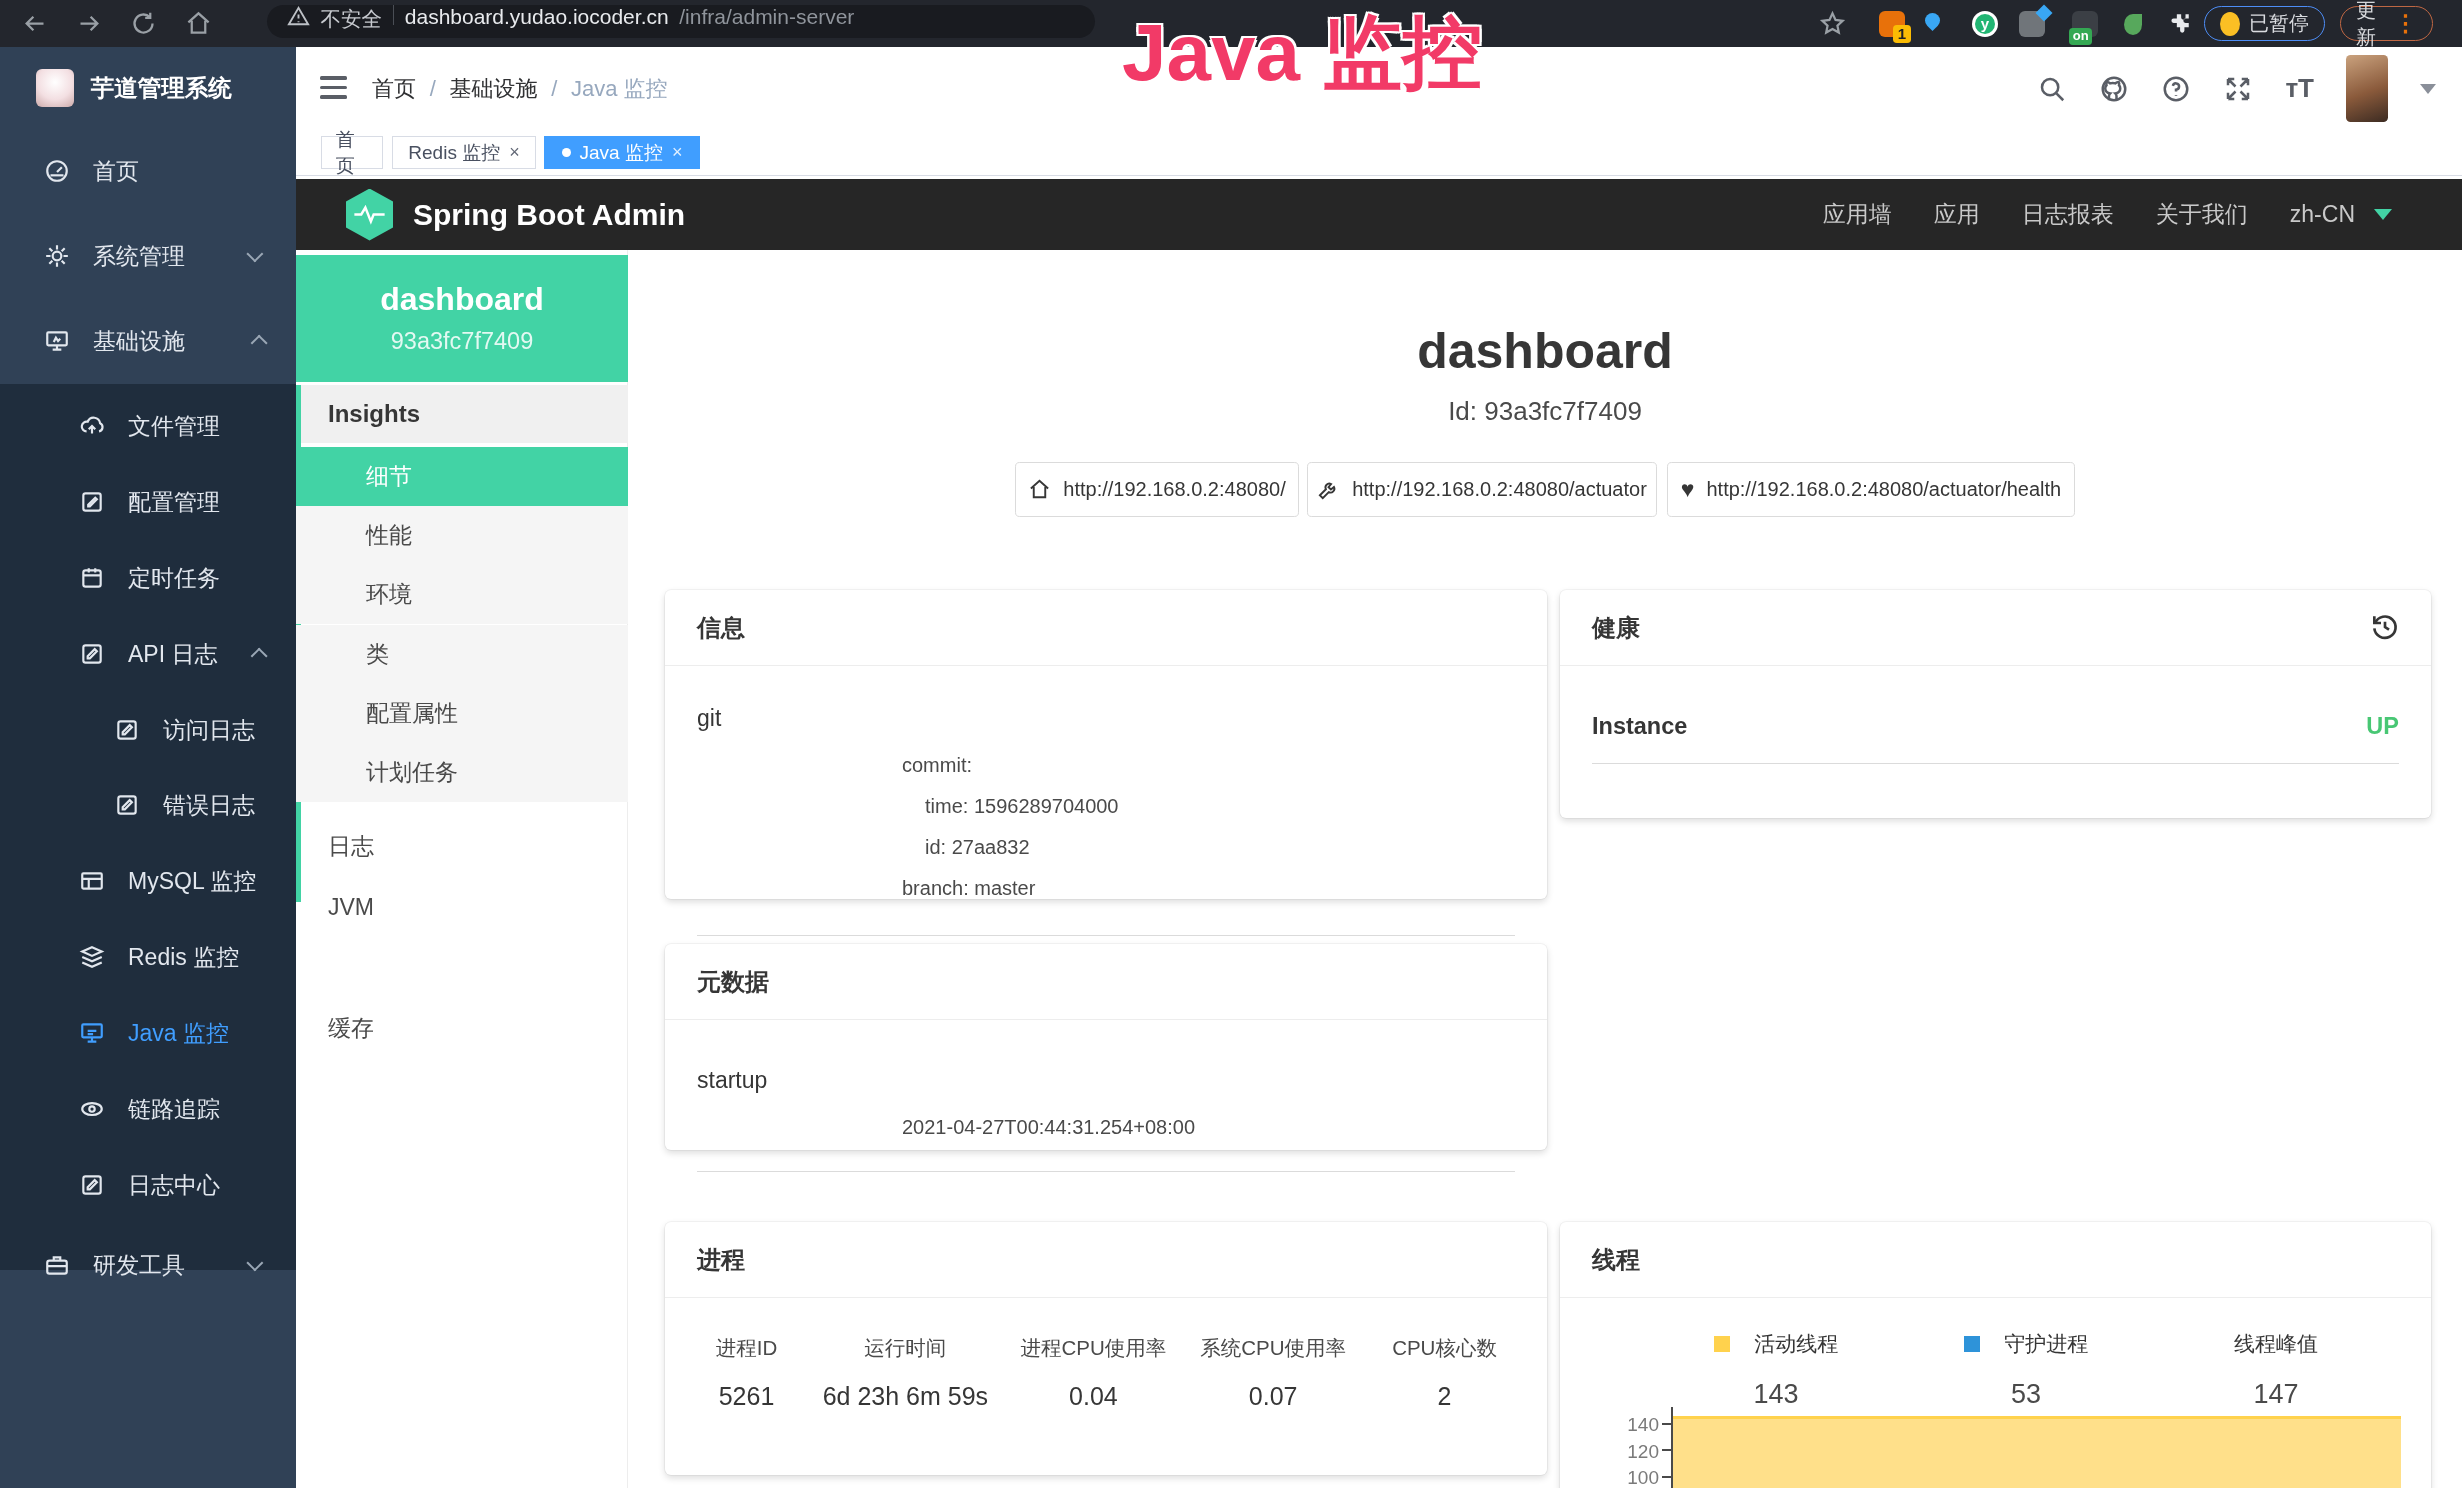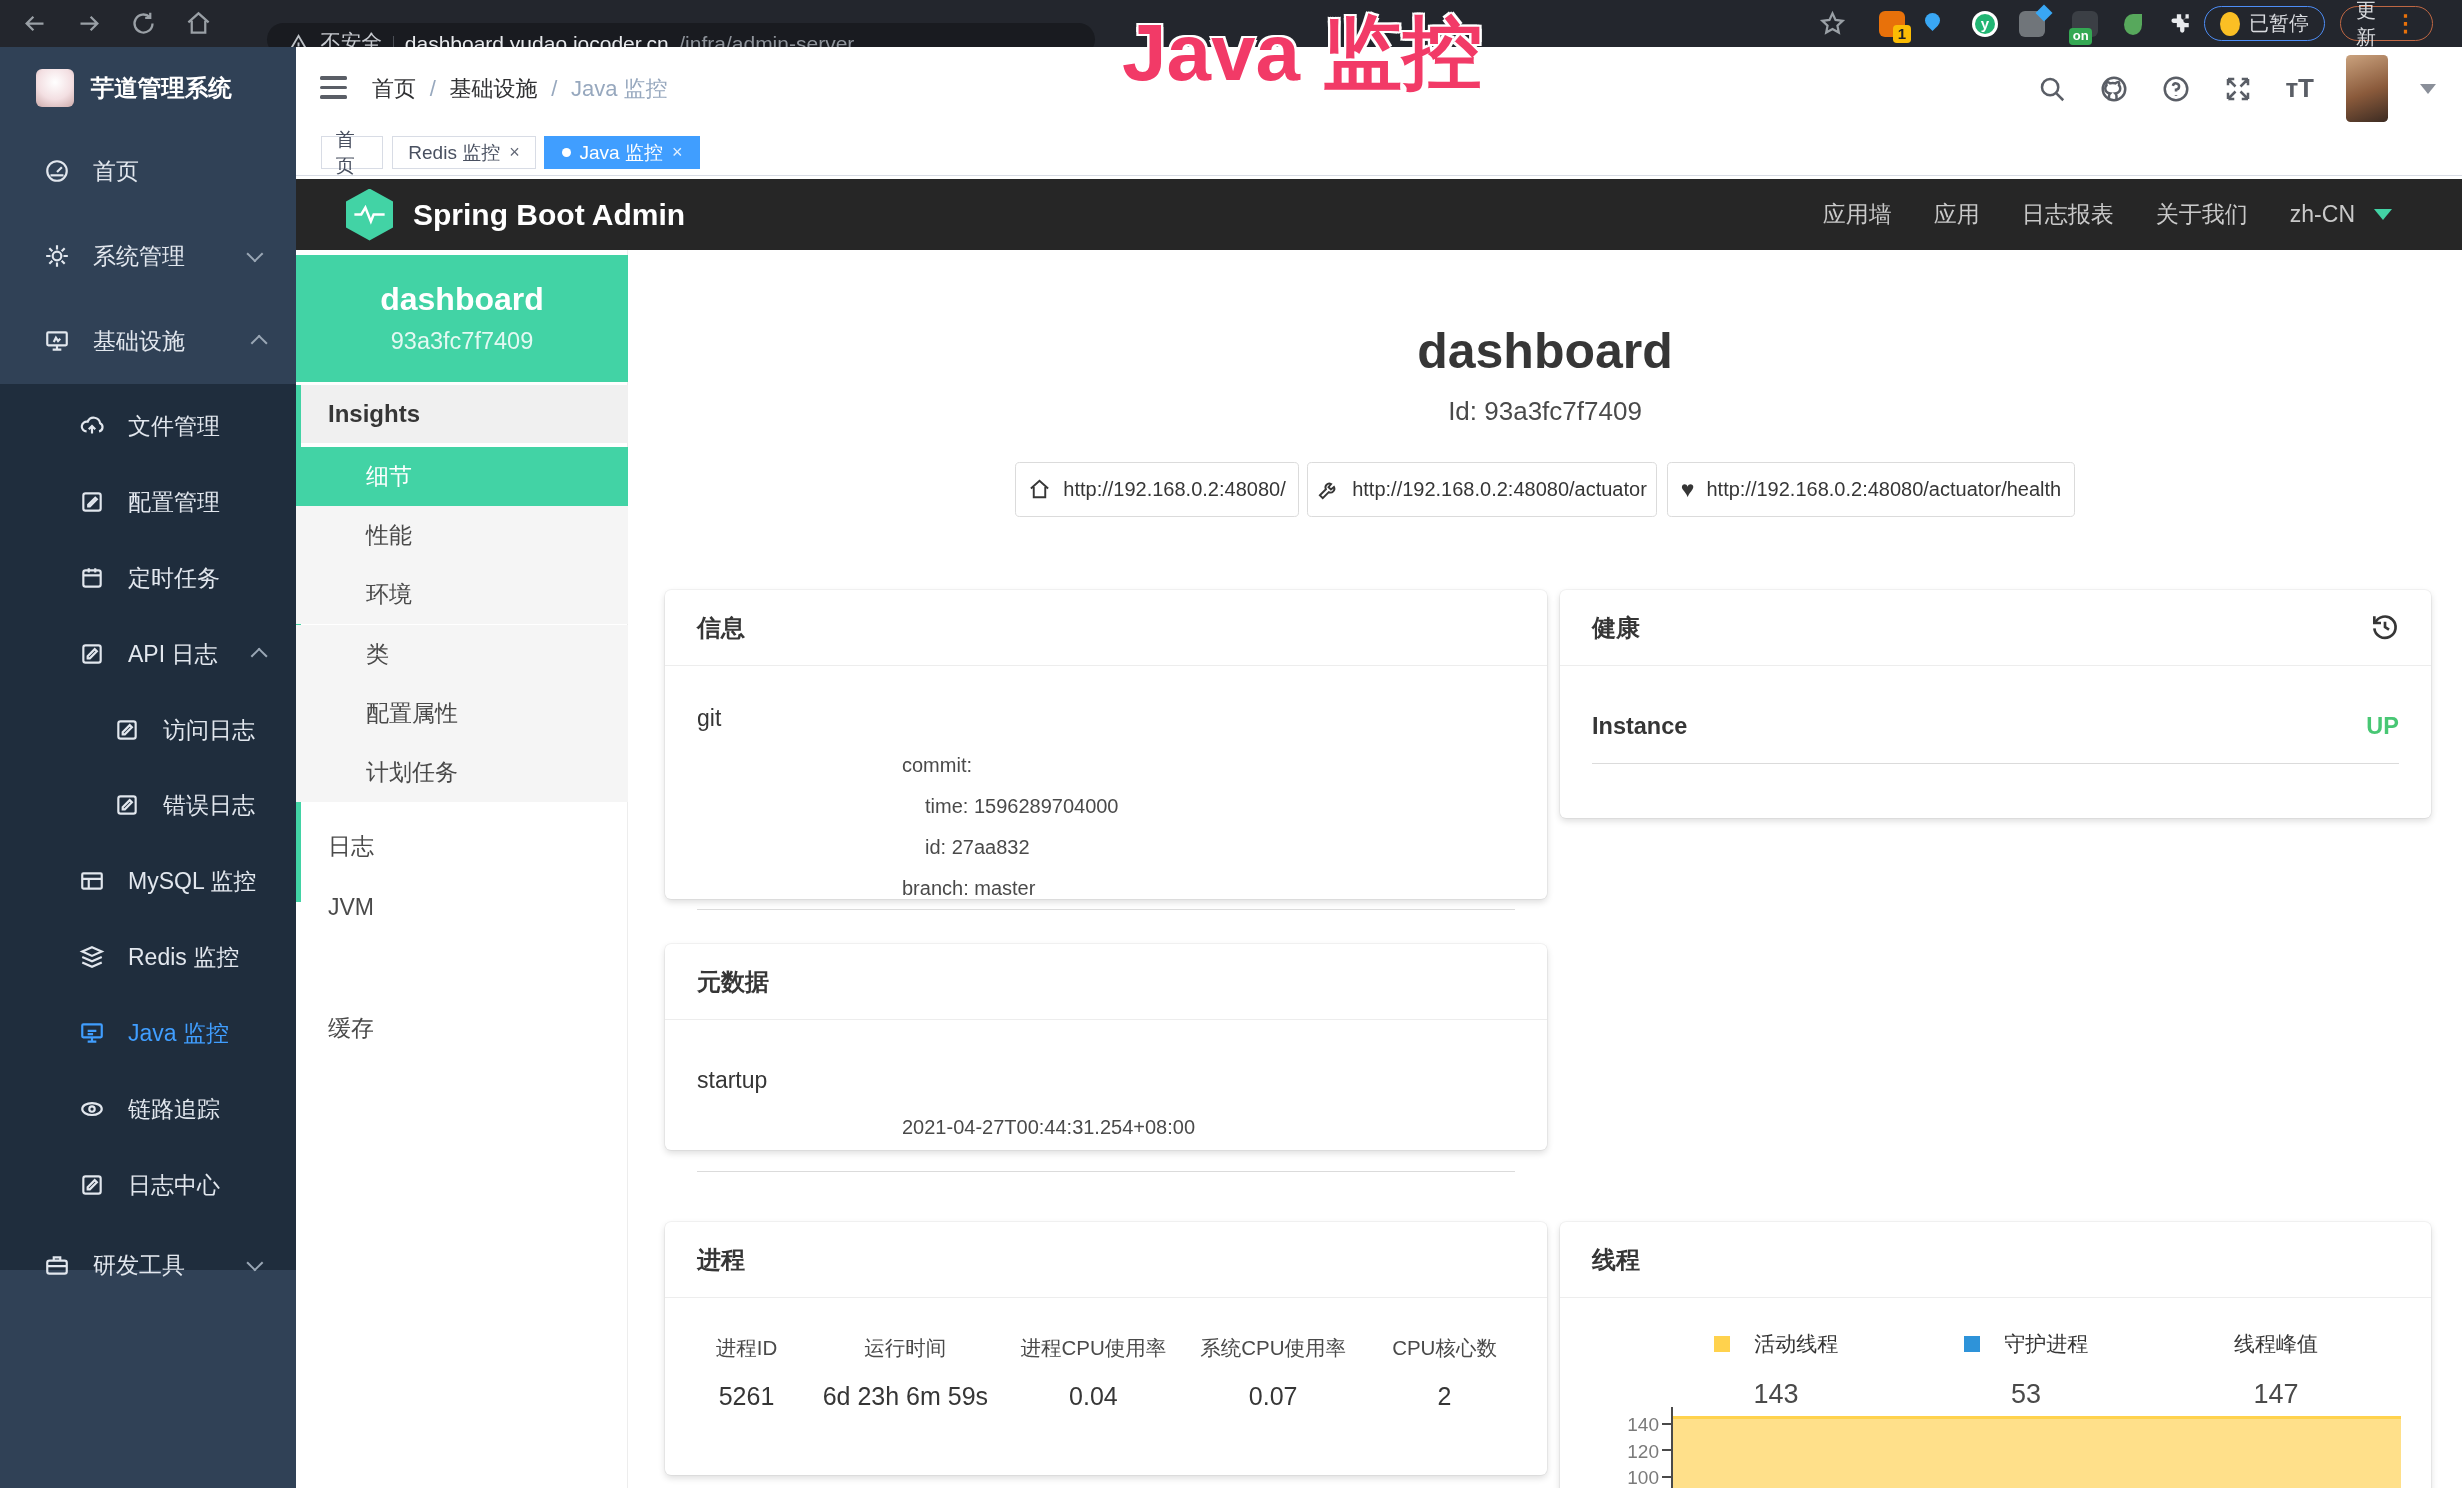--- a/index.html
+++ b/index.html
@@ -4,22 +4,22 @@
 <style>
   * { box-sizing: border-box; margin: 0; padding: 0; }
   html,body { width:2462px; height:1489px; overflow:hidden; }
   body { font-family:"Liberation Sans", sans-serif; background:#fff; position:relative; }
   .abs { position:absolute; }
 
   
   #browser-bar { left:0; top:0; width:2462px; height:47px; background:#23262d; display:flex; align-items:center; }
   .nav-ic { width:27px; height:27px; color:#9aa0a6; flex:0 0 auto; }
   .nav-ic svg { width:100%; height:100%; }
-  #url-pill { position:absolute; left:267px; top:23px; width:828px; height:33px; border-radius:16.7px; background:#191b20;
-              display:flex; align-items:flex-end; padding:0 20px; gap:10.6px; }
+  #url-pill { position:absolute; left:267px; top:5px; width:828px; height:33px; border-radius:16.7px; background:#191b20;
+              display:flex; align-items:flex-start; padding:0 20px; gap:10.6px; }
   #url-pill .warn { width:23px; height:23px; color:#bdc1c6; }
   .sec-label { color:#c7cacf; font-size:20.5px; }
   .pill-div { width:1.5px; height:20px; background:#4a4e55; }
   .url-main { color:#e8eaed; font-size:21px; white-space:nowrap; }
   .url-path { color:#8f949b; font-size:21px; }
   .ext-ic { position:absolute; top:11.4px; width:26px; height:26px; border-radius:6px; }
   .chip { position:absolute; top:6px; height:35px; border-radius:17.4px; display:flex; align-items:center; gap:9px; padding:0 15px; }
   #paused-chip { left:2204px; width:121px; border:1.5px solid #4d8df6; }
   #paused-chip .face { width:24px; height:24px; border-radius:50%; background:#fbbf24; }
   #paused-chip span.t { color:#dadce0; font-size:20px; white-space:nowrap; }
@@ -469,21 +469,21 @@
   <div class="link-btn" style="left:1039px;width:408px">
     <span class="heart-glyph">♥</span>
     <span>http://192.168.0.2:48080/actuator/health</span>
   </div>
 
   <div class="card" style="left:37px;top:340px;width:882px;height:309px">
     <div class="card-header">
       <span class="ct">信息</span>
     </div>
     <div style="padding:39px 32px 0 32px">
-      <div class="kv-row" style="">
+      <div class="kv-row" style="padding-bottom:26px">
         <span class="kv-key">git</span>
         <div class="kv-val">
           <div>commit:</div>
           <div class="ind1">time: 1596289704000</div>
           <div class="ind1">id: 27aa832</div>
           <div>branch: master</div>
         </div>
       </div>
     </div>
   </div>

